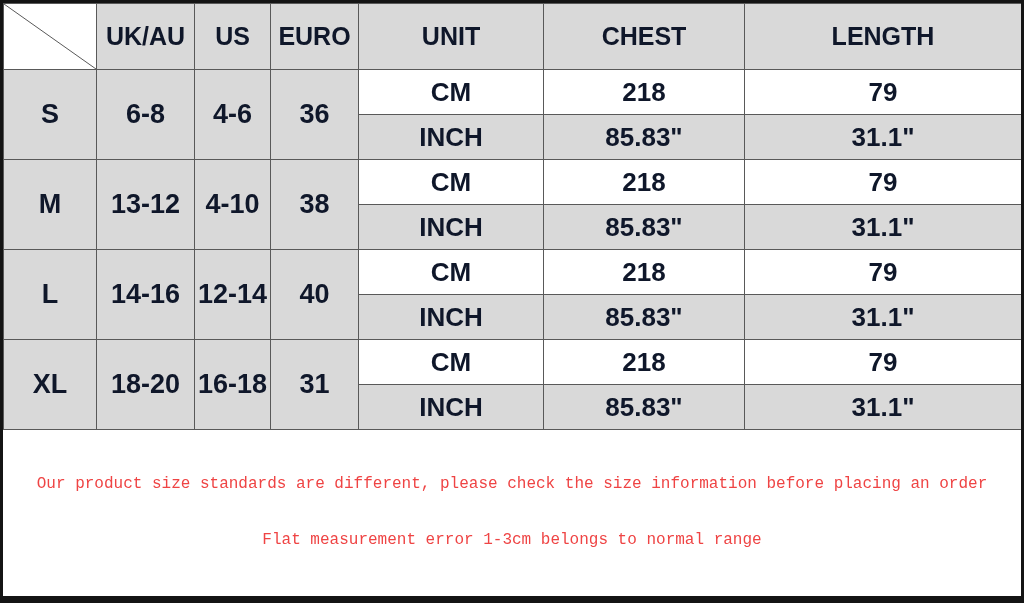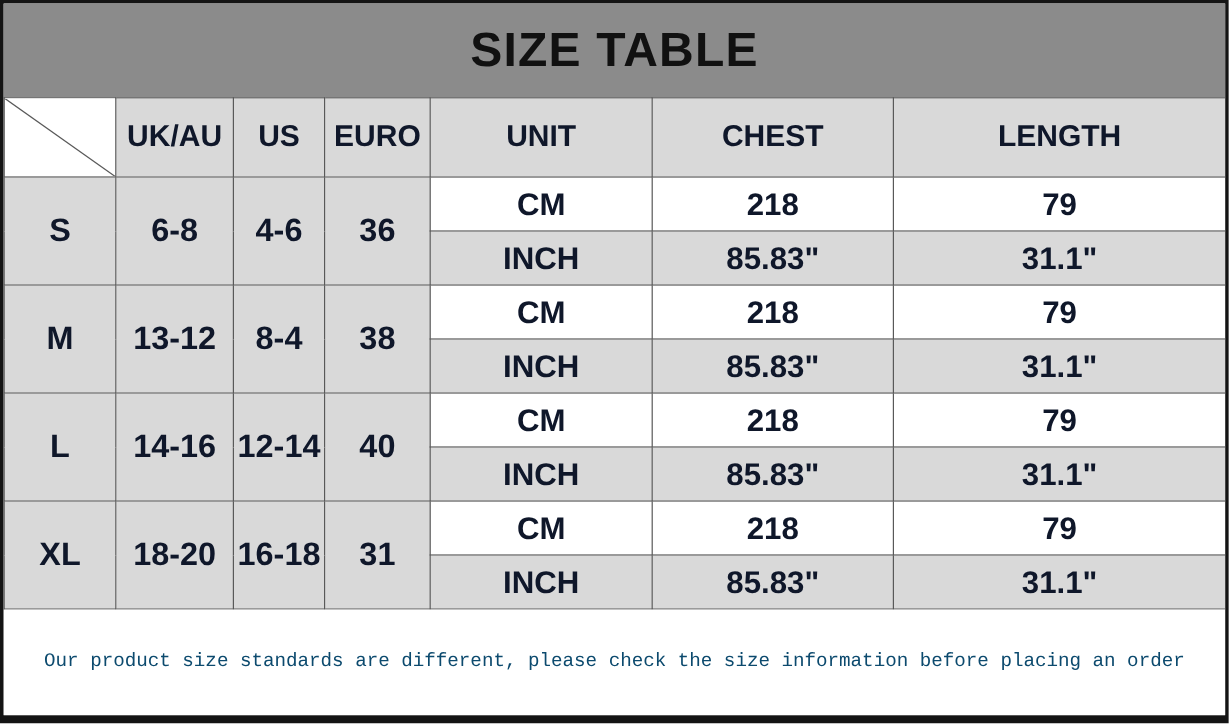--- a/index.html
+++ b/index.html
@@ -29,32 +29,31 @@
   td.corner-cell svg{position:absolute;left:0;top:0;width:100%;height:100%;display:block;}
   td.size-cell,td.range-cell{background:#d9d9d9;font-size:27px;font-weight:600;}
   tr.cm-row{height:45px;}
   tr.inch-row{height:45px;margin-top:27px;}
   tr.cm-row td.val{background:#ffffff;font-size:26px;font-weight:600;margin-left:48px;}
   tr.inch-row td.val{background:#d9d9d9;font-size:26px;font-weight:600;}
   .footer{
     flex:1 1 auto;display:flex;flex-direction:column;
     align-items:center;justify-content:center;
     font-family:"Liberation Mono","DejaVu Sans Mono",monospace;
-    font-size:16px;line-height:21px;color:#0c4a6e;background:#fff;
+    font-size:16px;line-height:21px;color:#ef4444;background:#fff;
     padding-bottom:2px;
     gap:35px;
   }
   .footer div{white-space:nowrap;}
 </style>
 </head>
 <body>
 
 <div class="page">
 
-  <div class="title-bar">SIZE TABLE</div>
 
   <table class="size-table">
     <colgroup>
       <col style="width:93px">
         <col style="width:98px">
         <col style="width:76px">
       <col style="width:88px">
         <col style="width:185px">
         <col style="width:201px">
       <col style="width:277px">
@@ -86,21 +85,21 @@
     </tr>
     <tr class="inch-row">
       <td class="val">INCH</td>
       <td class="val">85.83"</td>
       <td class="val">31.1"</td>
     </tr>
 
     <tr class="cm-row">
       <td class="size-cell" rowspan="2">M</td>
       <td class="range-cell" rowspan="2">13-12</td>
-      <td class="range-cell" rowspan="2">8-4</td>
+      <td class="range-cell" rowspan="2">4-10</td>
       <td class="range-cell" rowspan="2">38</td>
       <td class="val">CM</td>
       <td class="val">218</td>
       <td class="val">79</td>
     </tr>
     <tr class="inch-row">
       <td class="val">INCH</td>
       <td class="val">85.83"</td>
       <td class="val">31.1"</td>
     </tr>
@@ -132,15 +131,16 @@
     <tr class="inch-row">
       <td class="val">INCH</td>
       <td class="val">85.83"</td>
       <td class="val">31.1"</td>
     </tr>
   </tbody>
     </table>
 
   <div class="footer">
     <div>Our product size standards are different, please check the size information before placing an order</div>
+    <div>Flat measurement error 1-3cm belongs to normal range</div>
   </div>
 
 </div>
 
 </body></html>

